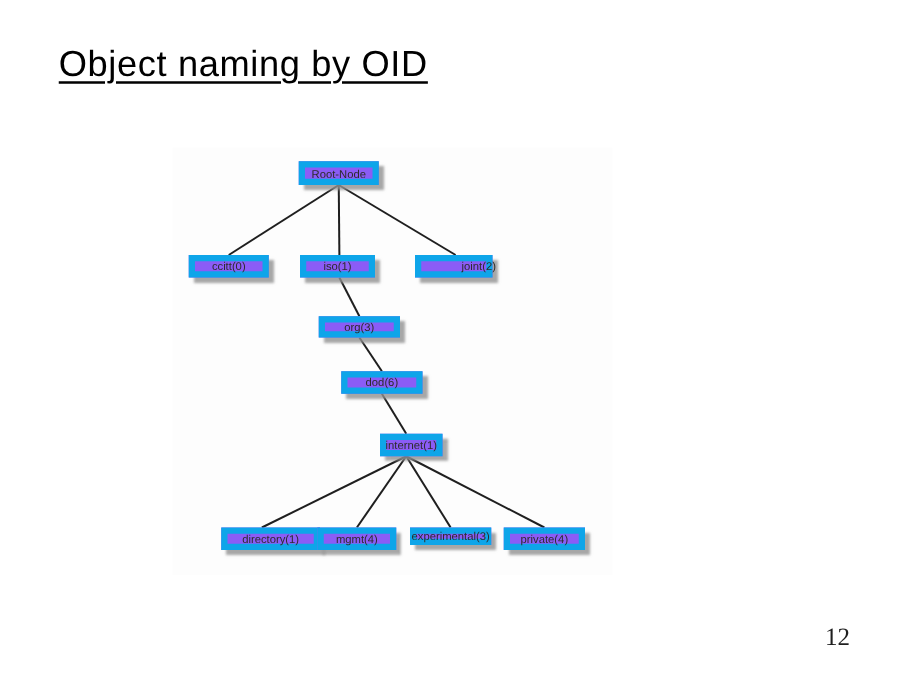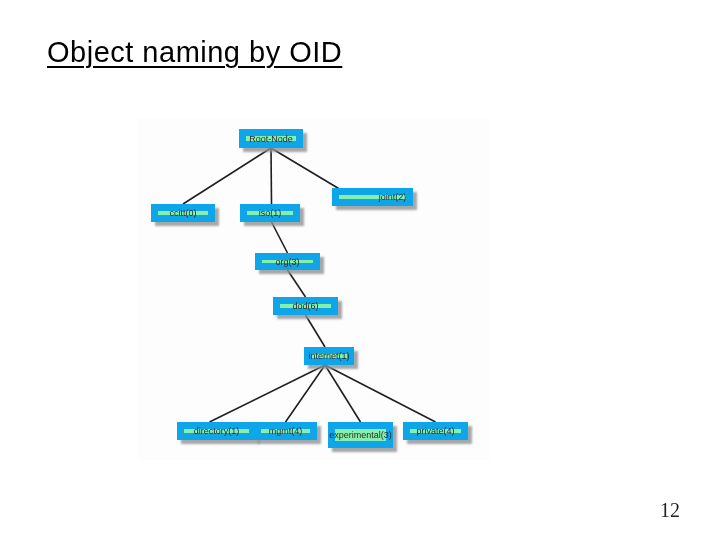--- a/index.html
+++ b/index.html
@@ -52,22 +52,22 @@
     height: 540px;
     pointer-events: none;
   }
   .edges-svg line {
     stroke: #1f1f1f;
     stroke-width: 1.6;
   }
   .node {
     position: absolute;
     box-sizing: border-box;
-    background: #86efac;
-    border: 7px solid #0ea5e9;
+    background: #8b5cf6;
+    border: 5px solid #0ea5e9;
     box-shadow: 4px 4px 2px rgba(145,145,145,0.8);
     display: flex;
     align-items: center;
     justify-content: center;
     font-size: 9px;
     color: #2c2c2c;
     letter-spacing: 0px;
     white-space: nowrap;
     z-index: 2;
   }
@@ -97,24 +97,24 @@
         <line x1="305.5" y1="315" x2="325" y2="347"></line>
         <line x1="325" y1="365" x2="209.5" y2="422"></line>
         <line x1="325" y1="365" x2="285.5" y2="422"></line>
         <line x1="325" y1="365" x2="360.5" y2="422"></line>
         <line x1="325" y1="365" x2="435.5" y2="422"></line>
       </svg>
 
   <div class="node" style="left: 239px; top: 129px; width: 64px; height: 19px;">Root-Node</div>
       <div class="node" style="left: 151px; top: 204px; width: 64px; height: 18px;">ccitt(0)</div>
       <div class="node" style="left: 240px; top: 204px; width: 60px; height: 18px;">iso(1)</div>
-      <div class="node" style="left: 332px; top: 188px; width: 81px; height: 18px; padding-left: 40px;">joint(2)</div>
+      <div class="node" style="left: 332px; top: 204px; width: 62px; height: 18px; padding-left: 40px;">joint(2)</div>
       <div class="node" style="left: 255px; top: 253px; width: 65px; height: 17px;">org(3)</div>
       <div class="node" style="left: 273px; top: 297px; width: 65px; height: 18px;">dod(6)</div>
       <div class="node" style="left: 304px; top: 347px; width: 50px; height: 18px;">internet(1)</div>
       <div class="node" style="left: 177px; top: 422px; width: 79px; height: 18px;">directory(1)</div>
       <div class="node" style="left: 254px; top: 422px; width: 63px; height: 18px;">mgmt(4)</div>
-      <div class="node" style="left: 328px; top: 422px; width: 65px; height: 26px;">experimental(3)</div>
+      <div class="node" style="left: 328px; top: 422px; width: 65px; height: 14px;">experimental(3)</div>
       <div class="node" style="left: 403px; top: 422px; width: 65px; height: 18px;">private(4)</div>
     </div>
 
   <div class="page-number">12</div>
 </div>
 
 </body></html>

